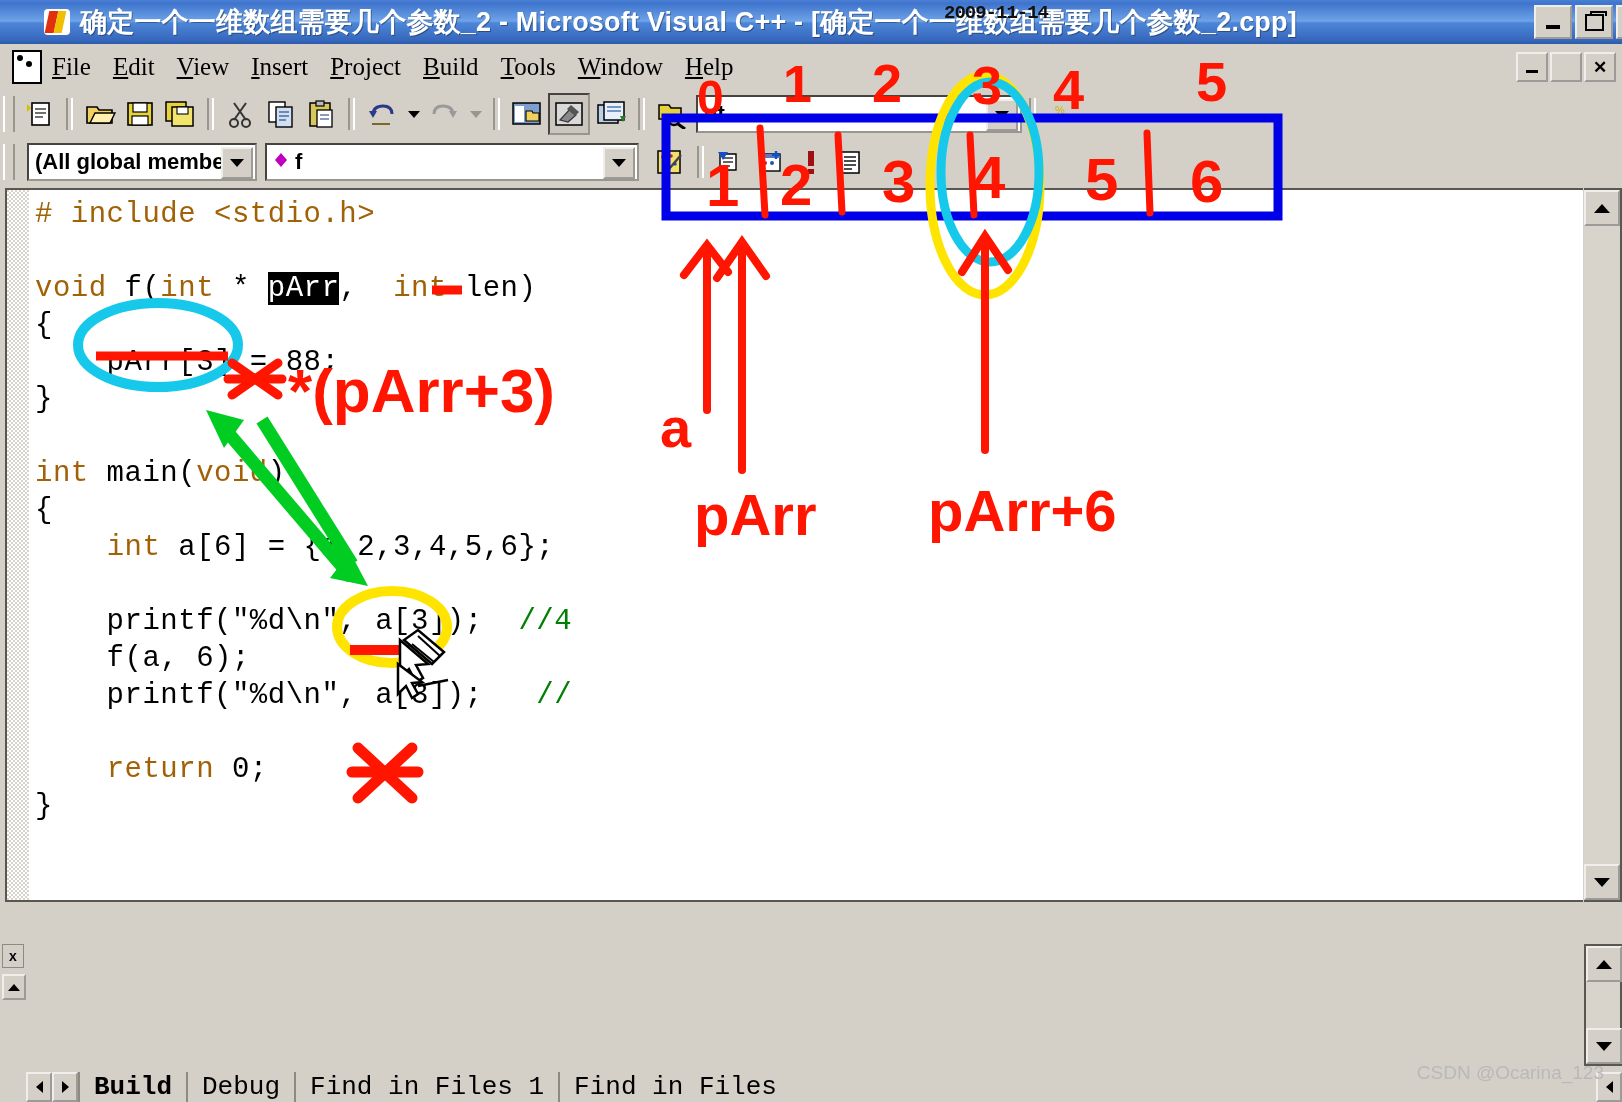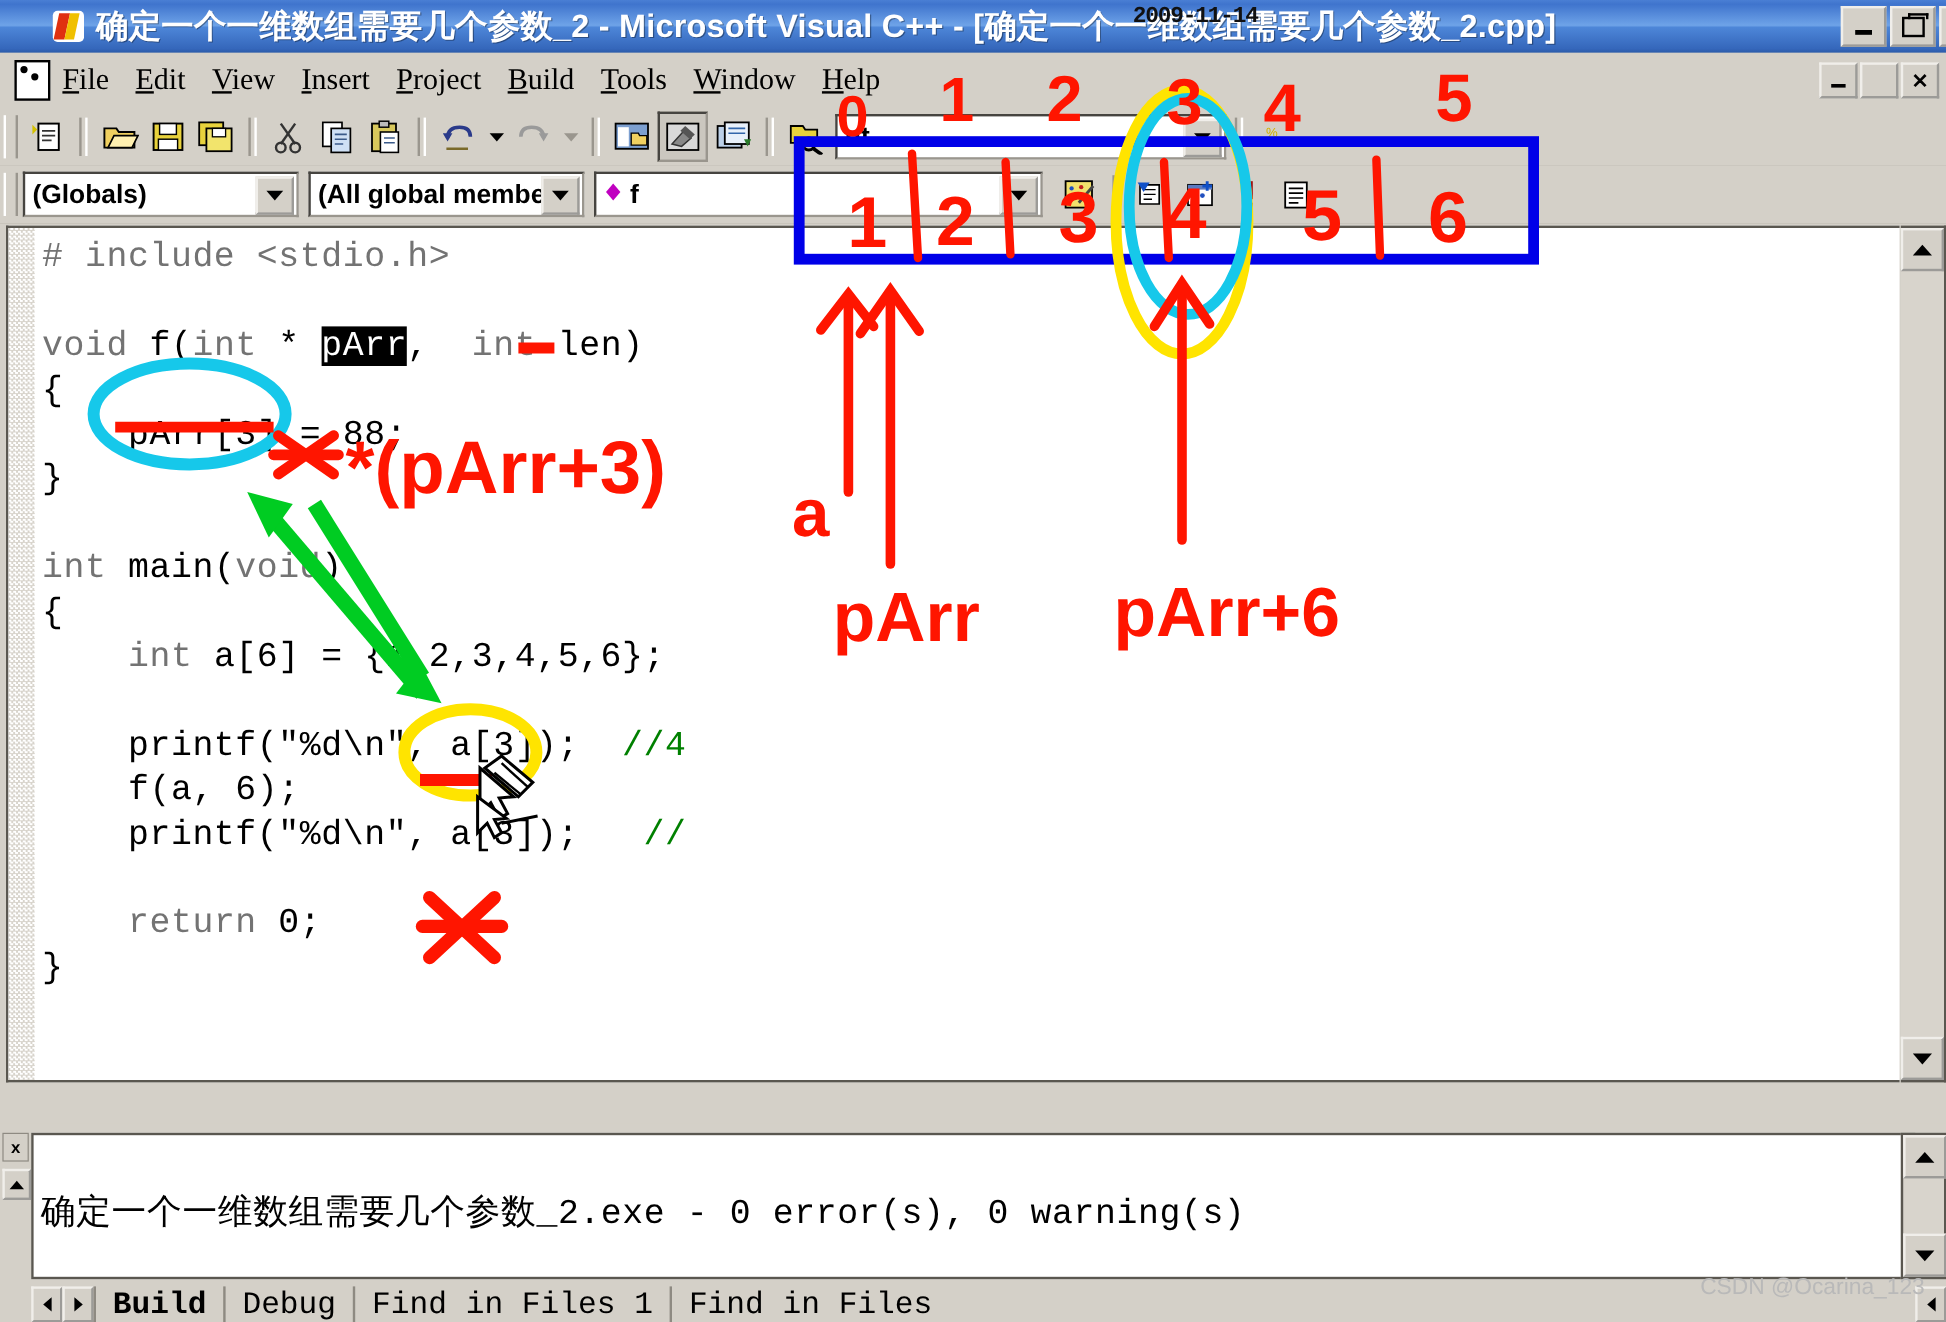--- a/index.html
+++ b/index.html
@@ -115,21 +115,21 @@
     position:absolute;left:0;top:0;width:22px;height:100%;
     background:
       repeating-conic-gradient(#ffffff 0% 25%, #d8d4cc 0% 50%) 0 0/4px 4px;
   }
   .code{
     position:absolute;left:28px;top:6px;
     font-family:"Liberation Mono",monospace;
     font-size:29px;line-height:37px;white-space:pre;color:#000;
     letter-spacing:.5px;
   }
-  .kw{color:#737373;text-align:center;}
+  .kw{color:#a16207;text-align:center;}
   .cm{color:#008000;}
   .sel{background:#000;color:#fff;}
 
   .vscroll{
     position:absolute;right:0;top:2px;width:36px;height:710px;
     background:#d8d4cc;border:2px solid #5a5750;border-left:none;
     display:flex;flex-direction:column;justify-content:space-between;
   }
   .sbtn{width:32px;height:32px;background:#d4d0c8;border:2px outset #f0eeea;display:flex;align-items:center;justify-content:center;}
   .arrow-up{width:0;height:0;border-left:8px solid transparent;border-right:8px solid transparent;border-bottom:9px solid #000;}
@@ -372,26 +372,20 @@
         <text x="6" y="14" font-size="11" fill="#d4b000" font-family="sans-serif">%</text>
         <rect x="8" y="16" width="5" height="6" fill="#000"></rect>
         <rect x="15" y="16" width="5" height="6" fill="#000"></rect>
       </svg>
     </div>
   </div>
 
   <div class="toolbar2">
     <span class="grip"></span>
 
-    <div class="combo" style="width:226px;">
-      <span class="ctext">(Globals)</span>
-      <span class="carrow">
-          <span class="arrow-dn"></span>
-        </span>
-    </div>
     <span style="width:8px;"></span>
     <div class="combo" style="width:226px;">
       <span class="ctext">(All global member</span>
       <span class="carrow">
           <span class="arrow-dn"></span>
         </span>
     </div>
     <span style="width:8px;"></span>
     <div class="combo" style="width:370px;">
       <span style="margin-left:6px;display:inline-block;">
@@ -474,23 +468,20 @@
           <span class="arrow-rt"></span>
         </div>
     </div>
   </div>
 
   <div class="outpane">
     <div class="out-close">x</div>
     <div class="out-upbtn">
         <span class="arrow-up" style="border-left-width:6px;border-right-width:6px;border-bottom-width:7px;"></span>
       </div>
-    <div class="out-box">
-      <div class="out-text">确定一个一维数组需要几个参数_2.exe - 0 error(s), 0 warning(s)</div>
-    </div>
     <div class="out-vscroll">
       <div class="sbtn">
           <span class="arrow-up"></span>
         </div>
       <div class="sbtn">
           <span class="arrow-dn2"></span>
         </div>
     </div>
   </div>
 

